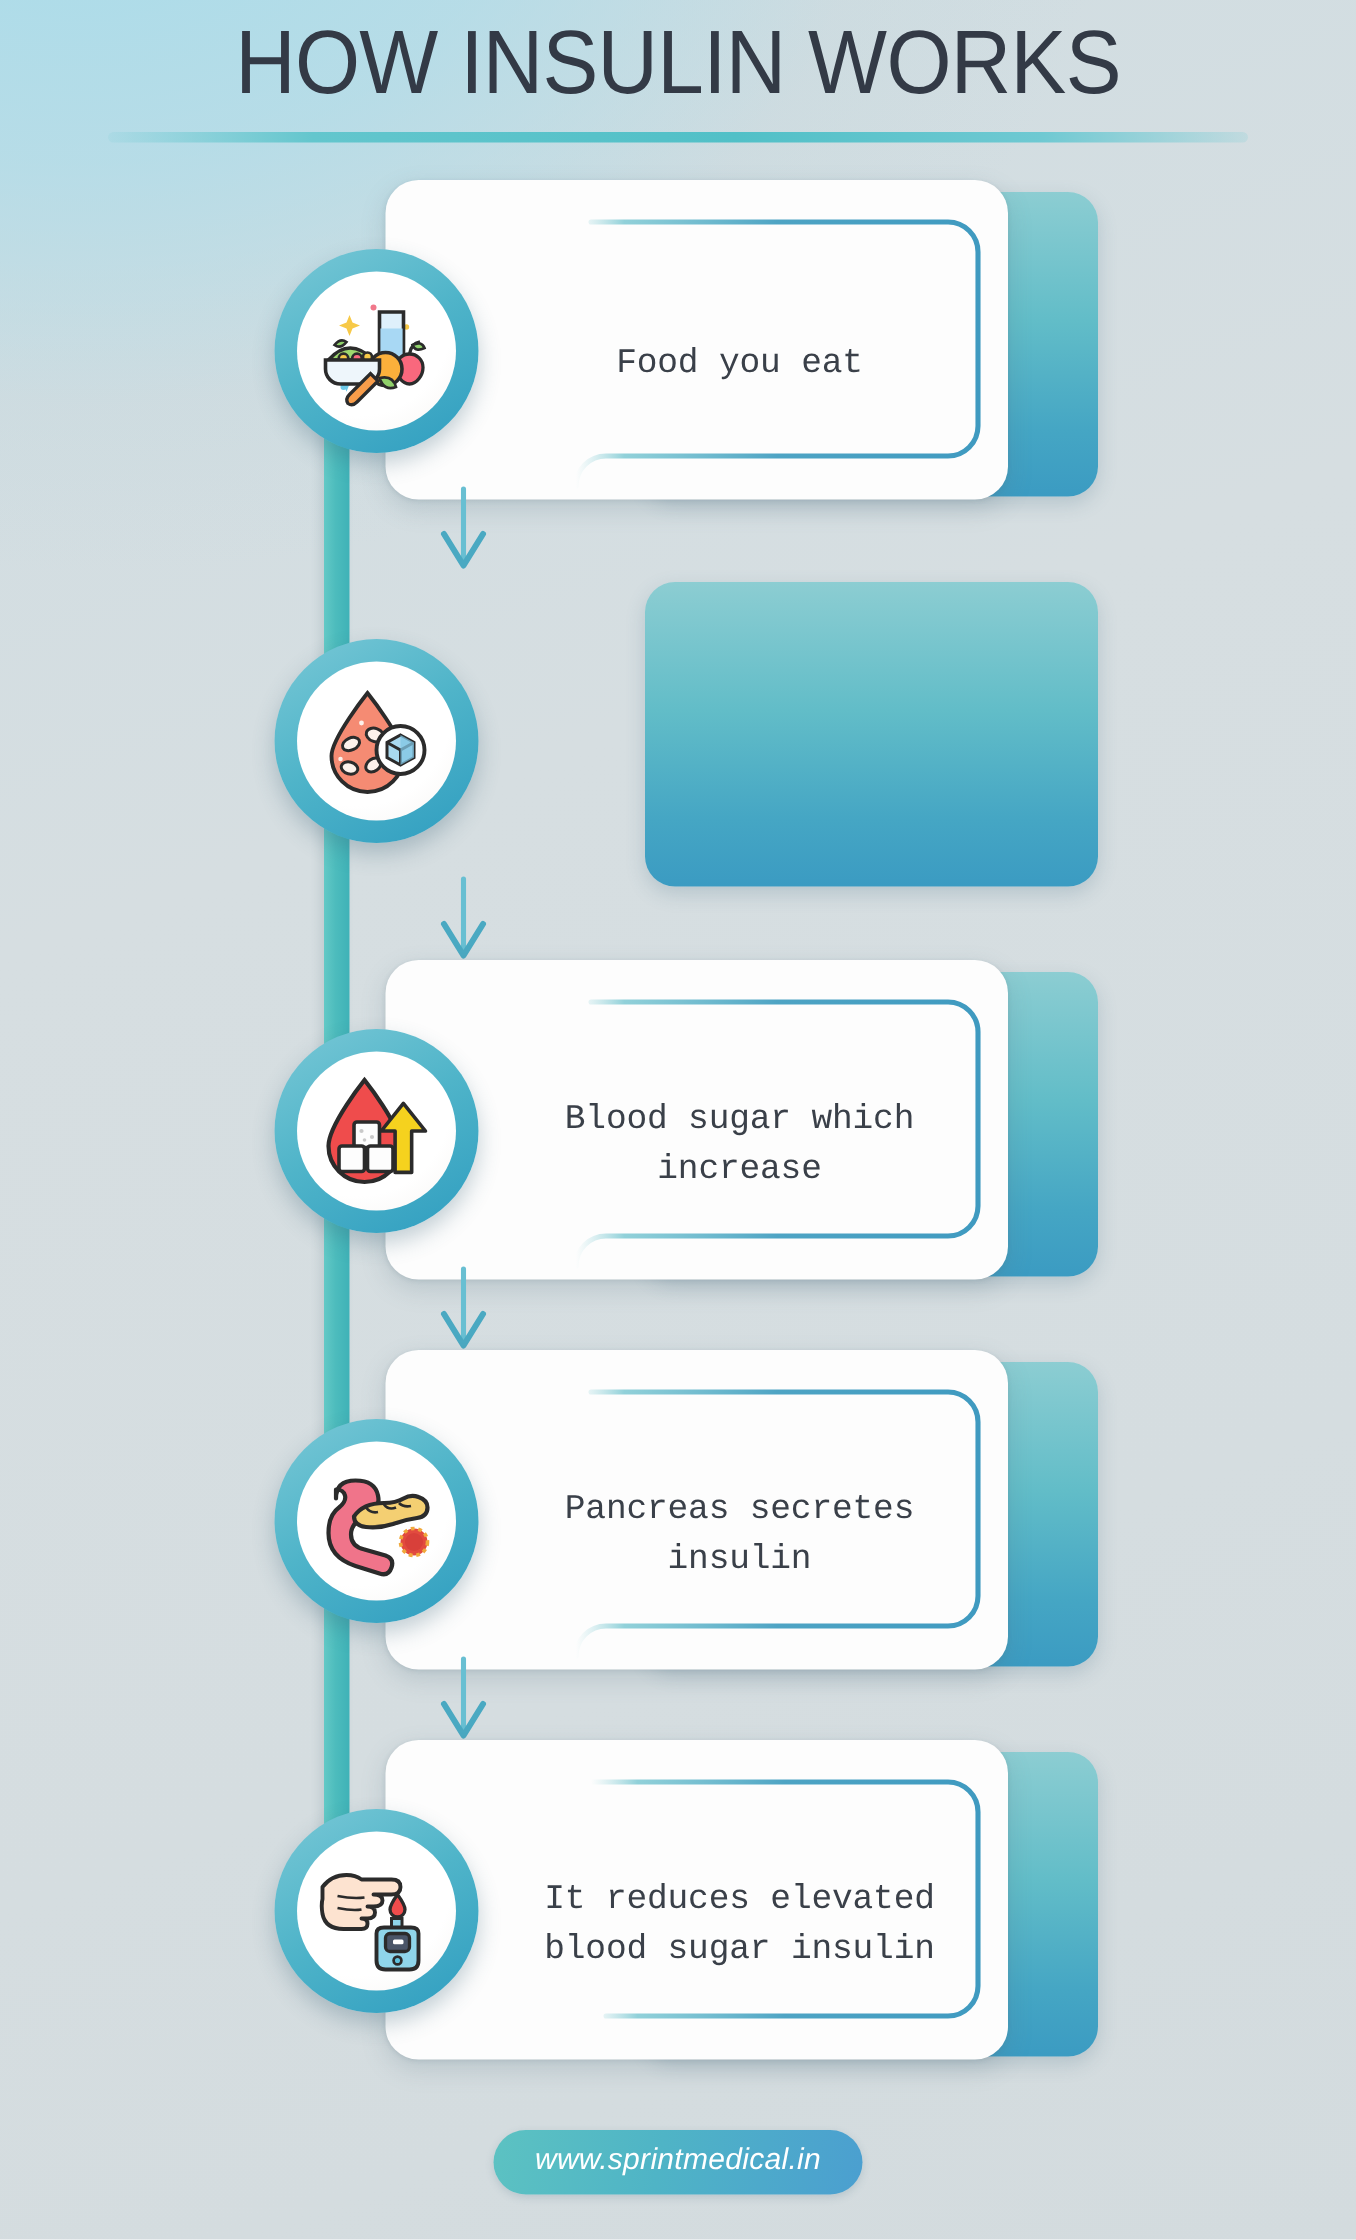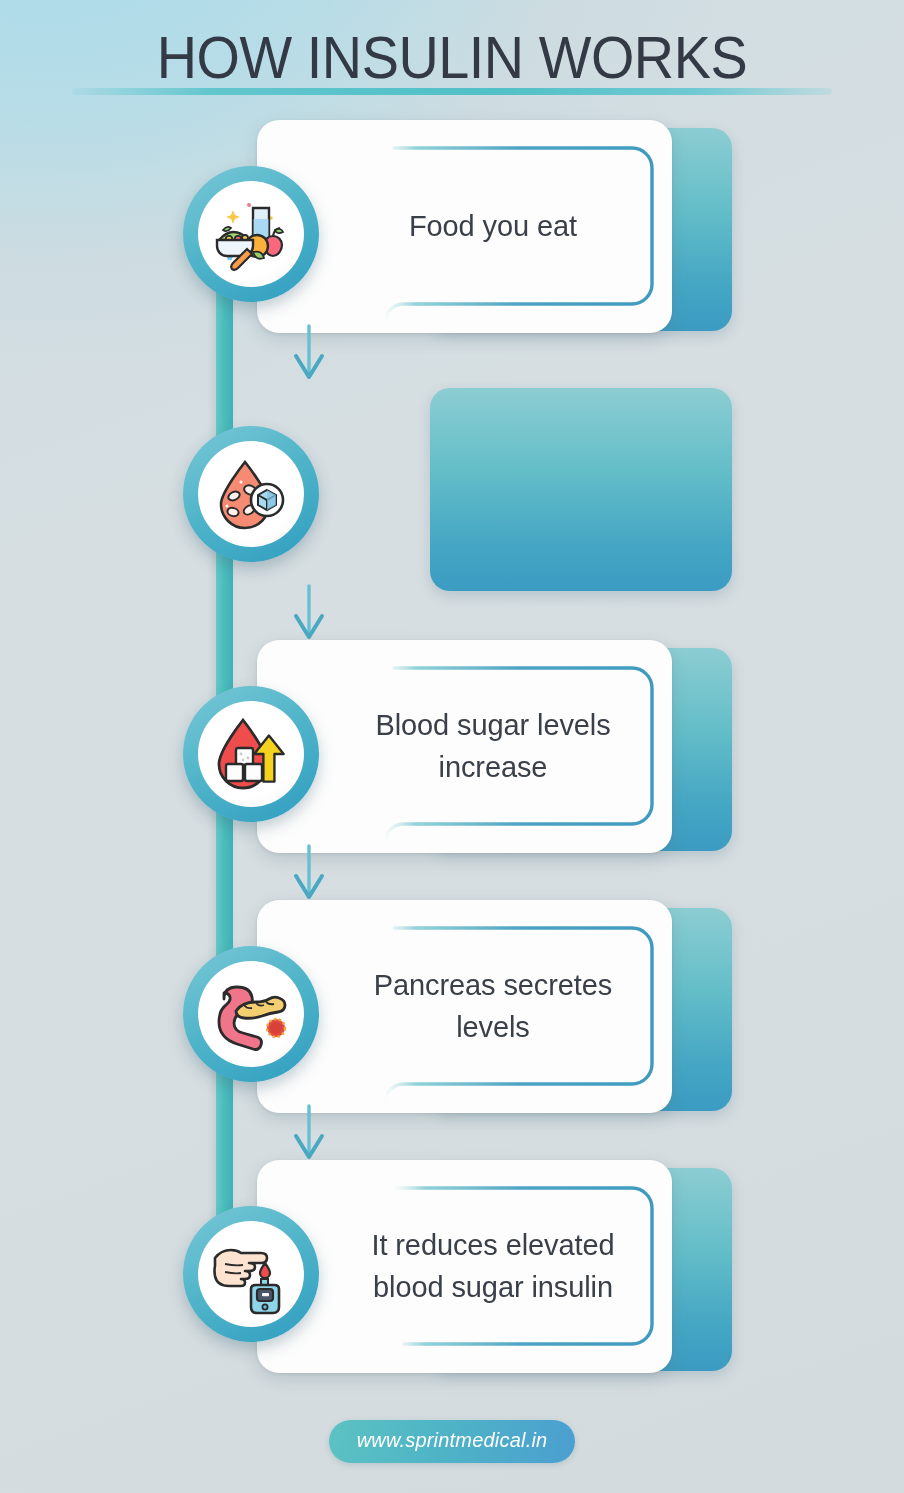--- a/index.html
+++ b/index.html
@@ -16,21 +16,20 @@
     background:
       radial-gradient(ellipse 900px 620px at 6% -6%, #a9dcea 0%, rgba(169,220,234,0.65) 32%, rgba(190,214,221,0.22) 58%, rgba(214,222,226,0) 76%),
       linear-gradient(160deg, #cfdde2 0%, #d6dee1 35%, #d5dde0 70%, #d3dbde 100%);
   }
 
   
   .title-wrap {
     position: absolute;
     top: 8px; left: 0; width: 904px;
     text-align: center;
-    margin-top: 16px;
   }
   .title {
     font-size: 60px;
     letter-spacing: -0.5px;
     font-weight: 400;
     color: #333a46;
     font-family: "Liberation Sans", sans-serif;
     transform: scaleX(0.93);
     transform-origin: center;
     white-space: nowrap;
@@ -99,31 +98,31 @@
     left: 75px;
     top: 26px;
     width: 322px;
     height: 160px;
   }
   .inner-frame svg { display: block; overflow: visible; }
 
   .card-text {
     position: absolute;
     left: 80px;
-    top: 0;
+    top: 16px;
     width: 312px;
     height: 213px;
     display: flex;
     align-items: center;
     justify-content: center;
     text-align: center;
-    font-size: 29px;
+    font-size: 23px;
     line-height: 1.42;
     color: #3a4049;
-    font-family: Liberation Sans, sans-serif;
+    font-family: Liberation Mono, monospace;
     letter-spacing: -0.1px;
     padding: 0 6px;
   }
 
   
   .icon-badge {
     position: absolute;
     left: 183px;
     top: 46px;
     width: 136px;
@@ -287,21 +286,21 @@
             <linearGradient id="fr3" x1="0" y1="0" x2="1" y2="0">
               <stop offset="0" stop-color="#9fd7dc" stop-opacity="0"></stop>
               <stop offset="0.12" stop-color="#7ec9d3" stop-opacity="0.85"></stop>
               <stop offset="0.5" stop-color="#4ea4c4"></stop>
               <stop offset="1" stop-color="#3f9ac0"></stop>
             </linearGradient>
           </defs>
           <path d="M 62 2 H 300 A 20 20 0 0 1 320 22 V 138 A 20 20 0 0 1 300 158 H 72 A 20 20 0 0 0 52 178" fill="none" stroke="url(#fr3)" stroke-width="3.4" stroke-linecap="round"></path>
         </svg>
       </div>
-      <div class="card-text">Blood sugar levels increase</div>
+      <div class="card-text">Blood sugar which increase</div>
     </div>
     <div class="icon-badge">
       <div class="icon-inner">
         <svg width="84" height="84" viewBox="0 0 84 84">
           <path d="M34 8 C34 8 10 38 10 52 a24 24 0 0 0 48 0 C58 38 34 8 34 8z" fill="#ef4c4c" stroke="#2b2b2b" stroke-width="2.8"></path>
           <rect x="27" y="36" width="17" height="17" rx="2" fill="#fdfdfd" stroke="#2b2b2b" stroke-width="2.4"></rect>
           <circle cx="32" cy="42" r="1.4" fill="#c9c9c9"></circle>
           <circle cx="39" cy="46" r="1.4" fill="#c9c9c9"></circle>
           <circle cx="34" cy="48" r="1.2" fill="#c9c9c9"></circle>
           <rect x="17" y="52" width="17" height="17" rx="2" fill="#fdfdfd" stroke="#2b2b2b" stroke-width="2.4"></rect>
@@ -327,21 +326,21 @@
             <linearGradient id="fr4" x1="0" y1="0" x2="1" y2="0">
               <stop offset="0" stop-color="#9fd7dc" stop-opacity="0"></stop>
               <stop offset="0.12" stop-color="#7ec9d3" stop-opacity="0.85"></stop>
               <stop offset="0.5" stop-color="#4ea4c4"></stop>
               <stop offset="1" stop-color="#3f9ac0"></stop>
             </linearGradient>
           </defs>
           <path d="M 62 2 H 300 A 20 20 0 0 1 320 22 V 138 A 20 20 0 0 1 300 158 H 72 A 20 20 0 0 0 52 178" fill="none" stroke="url(#fr4)" stroke-width="3.4" stroke-linecap="round"></path>
         </svg>
       </div>
-      <div class="card-text">Pancreas secretes levels</div>
+      <div class="card-text">Pancreas secretes insulin</div>
     </div>
     <div class="icon-badge">
       <div class="icon-inner">
         <svg width="86" height="86" viewBox="0 0 86 86">
 
           <path d="M16 28 q0 -12 13 -12 q13 0 15 10 q2 10 -8 14 q-10 4 -10 12 q0 8 9 10 l14 4 q6 2 4 8 q-2 6 -8 4 l-16 -5 q-18 -6 -18 -22 q0 -12 7 -17 q5 -4 4 -8 q-1 -4 -6 -4 z" fill="#f0748a" stroke="#2b2b2b" stroke-width="2.8" stroke-linejoin="round"></path>
 
           <path d="M28 40 q6 -9 20 -9 q8 0 13 -3 q5 -3 10 -1 q6 2 6 7 q0 6 -7 7 q-8 1 -16 4 q-9 3 -18 2 q-8 -1 -8 -7 z" fill="#f4cf72" stroke="#2b2b2b" stroke-width="2.8" stroke-linejoin="round"></path>
           <path d="M36 34 q3 4 8 3" fill="none" stroke="#2b2b2b" stroke-width="1.8"></path>
           <path d="M48 32 q3 4 8 2" fill="none" stroke="#2b2b2b" stroke-width="1.8"></path>

